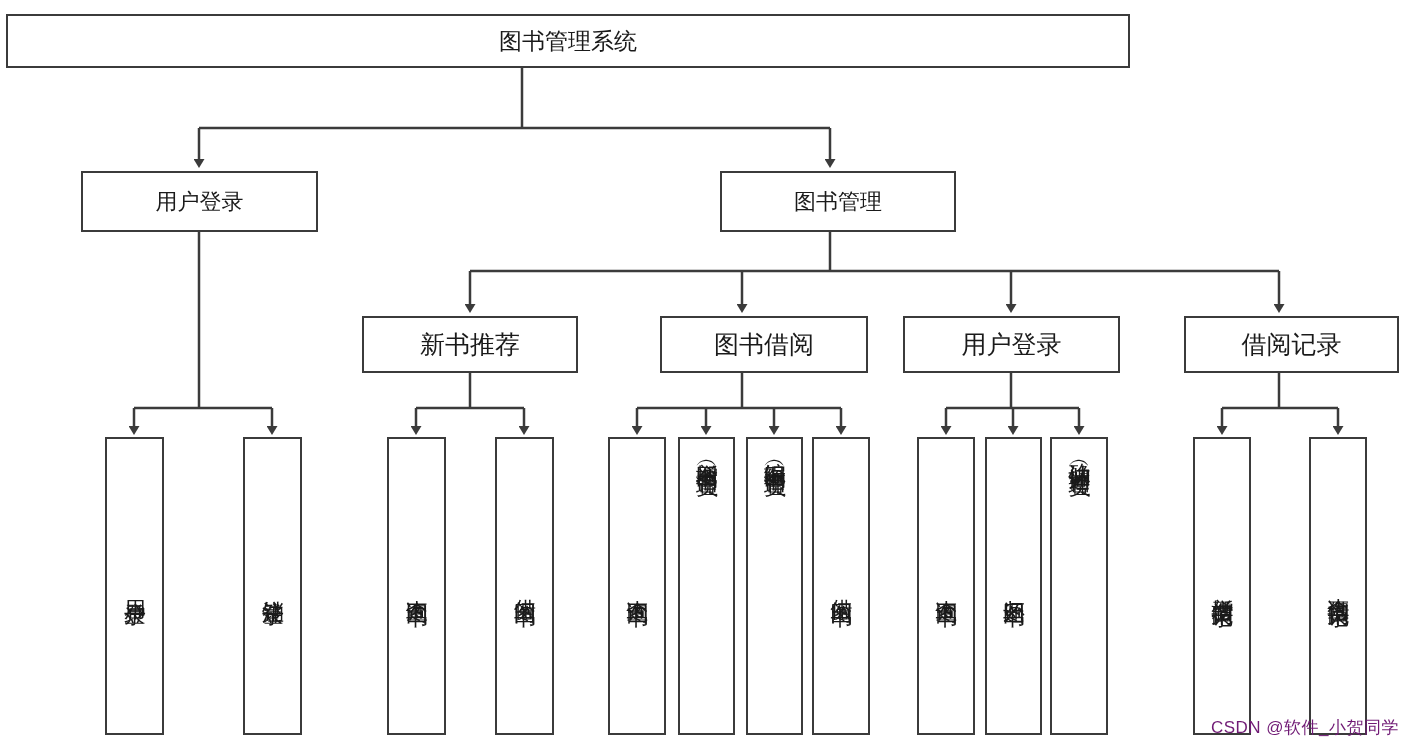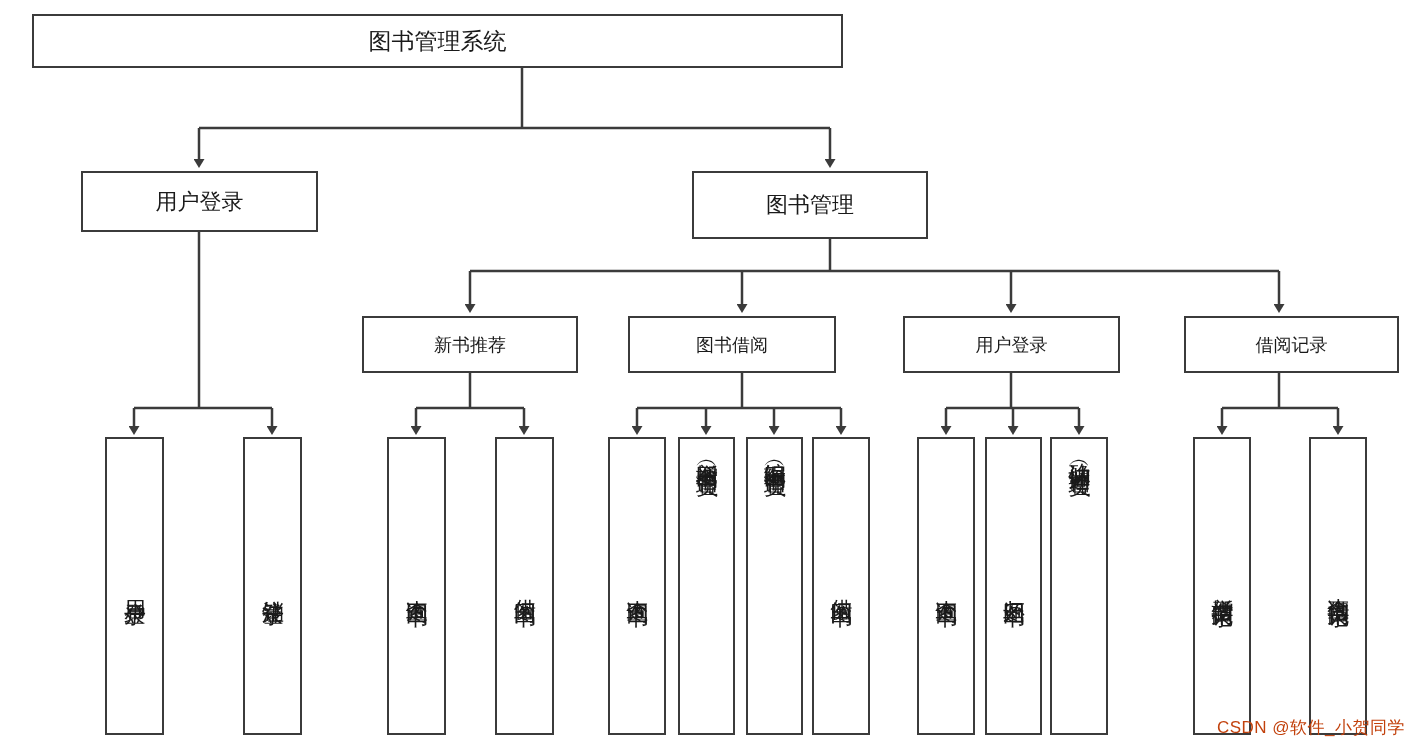--- a/index.html
+++ b/index.html
@@ -19,45 +19,45 @@
     box-sizing:border-box;
     background:#ffffff;
     border:2.5px solid #3b3b3b;
     display:flex;
     align-items:center;
     justify-content:center;
     color:#1a1a1a;
   }
   .node.root{ font-size:23px; }
   .node.lvl1{ font-size:22px; }
-  .node.lvl2{ font-size:18px; }
+  .node.lvl2{ font-size:25px; }
   .node.leaf{
     font-size:22px;
     align-items:flex-start;
     justify-content:center;
     padding-top:6px;
   }
   .vtext{
     writing-mode:vertical-rl;
     text-orientation:upright;
     letter-spacing:2px;
     line-height:1.04;
     white-space:nowrap;
   }
   .node.leaf.centered{
     align-items:center;
     padding-top:0;
   }
   .htext{ white-space:nowrap; }
   .watermark{
     position:absolute;
-    right:0;
+    right:6px;
     bottom:8px;
     font-size:17px;
-    color:#c2410c;
+    color:#701a75;
     letter-spacing:0.5px;
     white-space:nowrap;
     pointer-events:none;
   }
   svg.links{
     position:absolute;left:0;top:0;width:1405px;height:747px;
     pointer-events:none;
   }
 </style>
 </head>
@@ -110,35 +110,35 @@
       <path d="M1013,408 L1013,427" marker-end="url(#arrow)"></path>
       <path d="M1079,408 L1079,427" marker-end="url(#arrow)"></path>
 
       <path d="M1279,373 L1279,408"></path>
       <path d="M1222,408 L1338,408"></path>
       <path d="M1222,408 L1222,427" marker-end="url(#arrow)"></path>
       <path d="M1338,408 L1338,427" marker-end="url(#arrow)"></path>
     </g>
   </svg>
 
-  <div class="node root" style="left:32px;top:14px;width:811px;height:54px;font-family:Liberation Mono, monospace;">
+  <div class="node root" style="left:6px;top:14px;width:1124px;height:54px;font-family:Liberation Mono, monospace;">
     <span class="htext">图书管理系统</span>
   </div>
 
   <div class="node lvl1" style="left:81px;top:171px;width:237px;height:61px;">
     <span class="htext">用户登录</span>
   </div>
-  <div class="node lvl1" style="left:692px;top:171px;width:236px;height:68px;">
+  <div class="node lvl1" style="left:720px;top:171px;width:236px;height:61px;">
     <span class="htext">图书管理</span>
   </div>
 
   <div class="node lvl2" style="left:362px;top:316px;width:216px;height:57px;">
     <span class="htext">新书推荐</span>
   </div>
-  <div class="node lvl2" style="left:628px;top:316px;width:208px;height:57px;">
+  <div class="node lvl2" style="left:660px;top:316px;width:208px;height:57px;">
     <span class="htext">图书借阅</span>
   </div>
   <div class="node lvl2" style="left:903px;top:316px;width:217px;height:57px;">
     <span class="htext">用户登录</span>
   </div>
   <div class="node lvl2" style="left:1184px;top:316px;width:215px;height:57px;">
     <span class="htext">借阅记录</span>
   </div>
 
   <div class="node leaf centered" style="left:105px;top:437px;width:59px;height:298px;">

